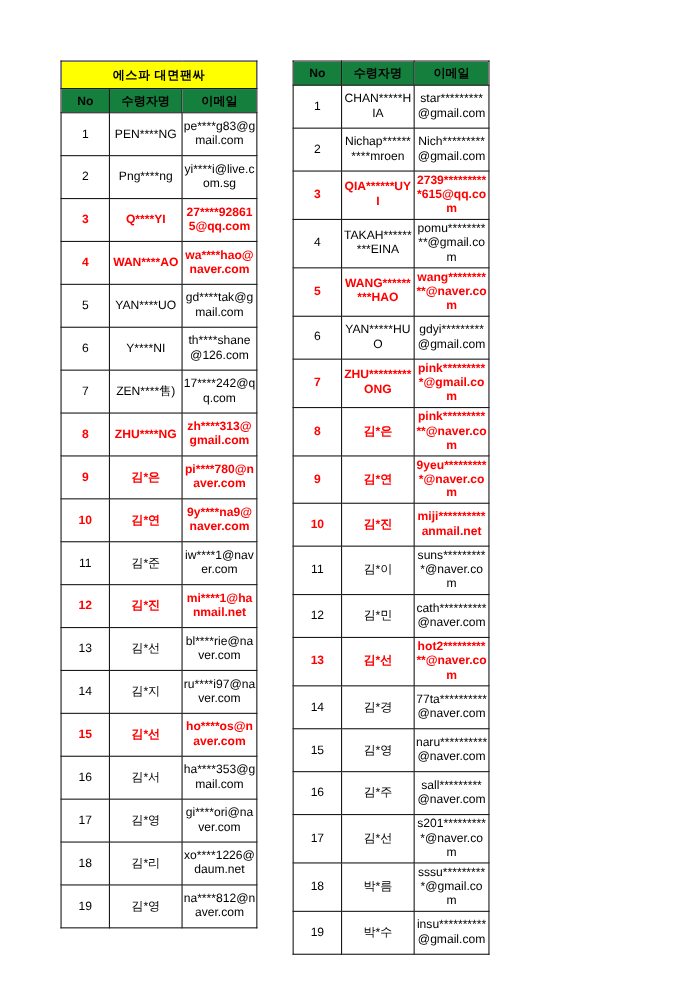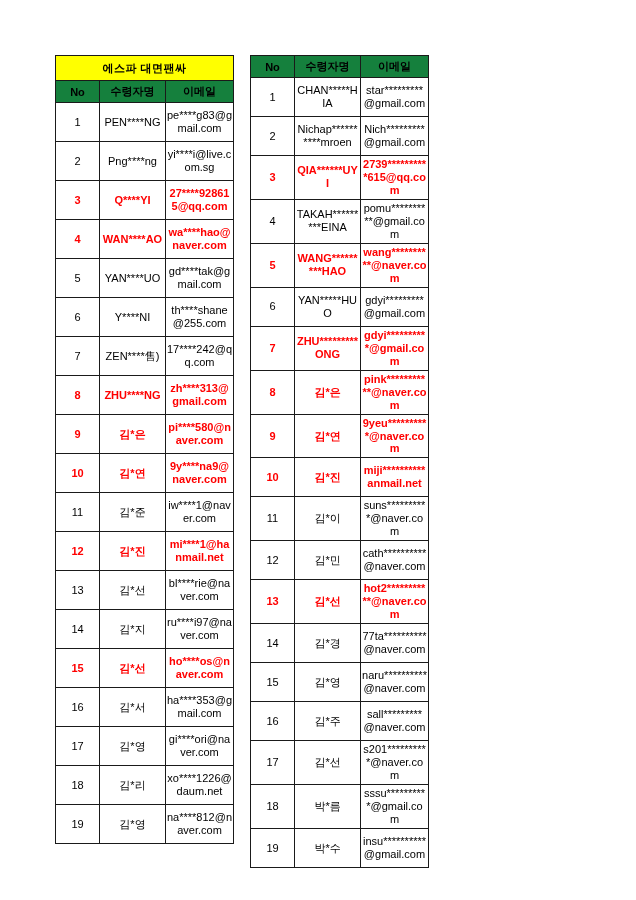--- a/index.html
+++ b/index.html
@@ -13,21 +13,21 @@
     width: 636px;
     height: 900px;
     background: #ffffff;
     overflow: hidden;
   }
   .tables-wrap {
     position: absolute;
     top: 55px;
     left: 55px;
     display: flex;
-    gap: 16px;
+    gap: 32px;
     align-items: flex-start;
   }
   table.fansign {
     border-collapse: collapse;
     table-layout: fixed;
     width: 178px;
     background: #ffffff;
   }
   table.fansign th,
   table.fansign td {
@@ -111,36 +111,36 @@
     <td class="cell-email">wa****hao@naver.com</td>
   </tr>
           <tr>
     <td class="cell-no">5</td>
     <td class="cell-name">YAN****UO</td>
     <td class="cell-email">gd****tak@gmail.com</td>
   </tr>
           <tr>
     <td class="cell-no">6</td>
     <td class="cell-name">Y****NI</td>
-    <td class="cell-email">th****shane@255.com</td>
+    <td class="cell-email">th****shane@126.com</td>
   </tr>
           <tr>
     <td class="cell-no">7</td>
     <td class="cell-name">ZEN****售)</td>
     <td class="cell-email">17****242@qq.com</td>
   </tr>
           <tr class="highlight">
     <td class="cell-no">8</td>
     <td class="cell-name">ZHU****NG</td>
     <td class="cell-email">zh****313@gmail.com</td>
   </tr>
           <tr class="highlight">
     <td class="cell-no">9</td>
     <td class="cell-name">김*은</td>
-    <td class="cell-email">pi****580@naver.com</td>
+    <td class="cell-email">pi****780@naver.com</td>
   </tr>
           <tr class="highlight">
     <td class="cell-no">10</td>
     <td class="cell-name">김*연</td>
     <td class="cell-email">9y****na9@naver.com</td>
   </tr>
           <tr>
     <td class="cell-no">11</td>
     <td class="cell-name">김*준</td>
     <td class="cell-email">iw****1@naver.com</td>
@@ -228,21 +228,21 @@
     <td class="cell-email">wang**********@naver.com</td>
   </tr>
           <tr>
     <td class="cell-no">6</td>
     <td class="cell-name">YAN*****HUO</td>
     <td class="cell-email">gdyi*********@gmail.com</td>
   </tr>
           <tr class="highlight">
     <td class="cell-no">7</td>
     <td class="cell-name">ZHU*********ONG</td>
-    <td class="cell-email">gdyi**********@gmail.com</td>
+    <td class="cell-email">pink**********@gmail.com</td>
   </tr>
           <tr class="highlight">
     <td class="cell-no">8</td>
     <td class="cell-name">김*은</td>
     <td class="cell-email">pink***********@naver.com</td>
   </tr>
           <tr class="highlight">
     <td class="cell-no">9</td>
     <td class="cell-name">김*연</td>
     <td class="cell-email">9yeu**********@naver.com</td>

